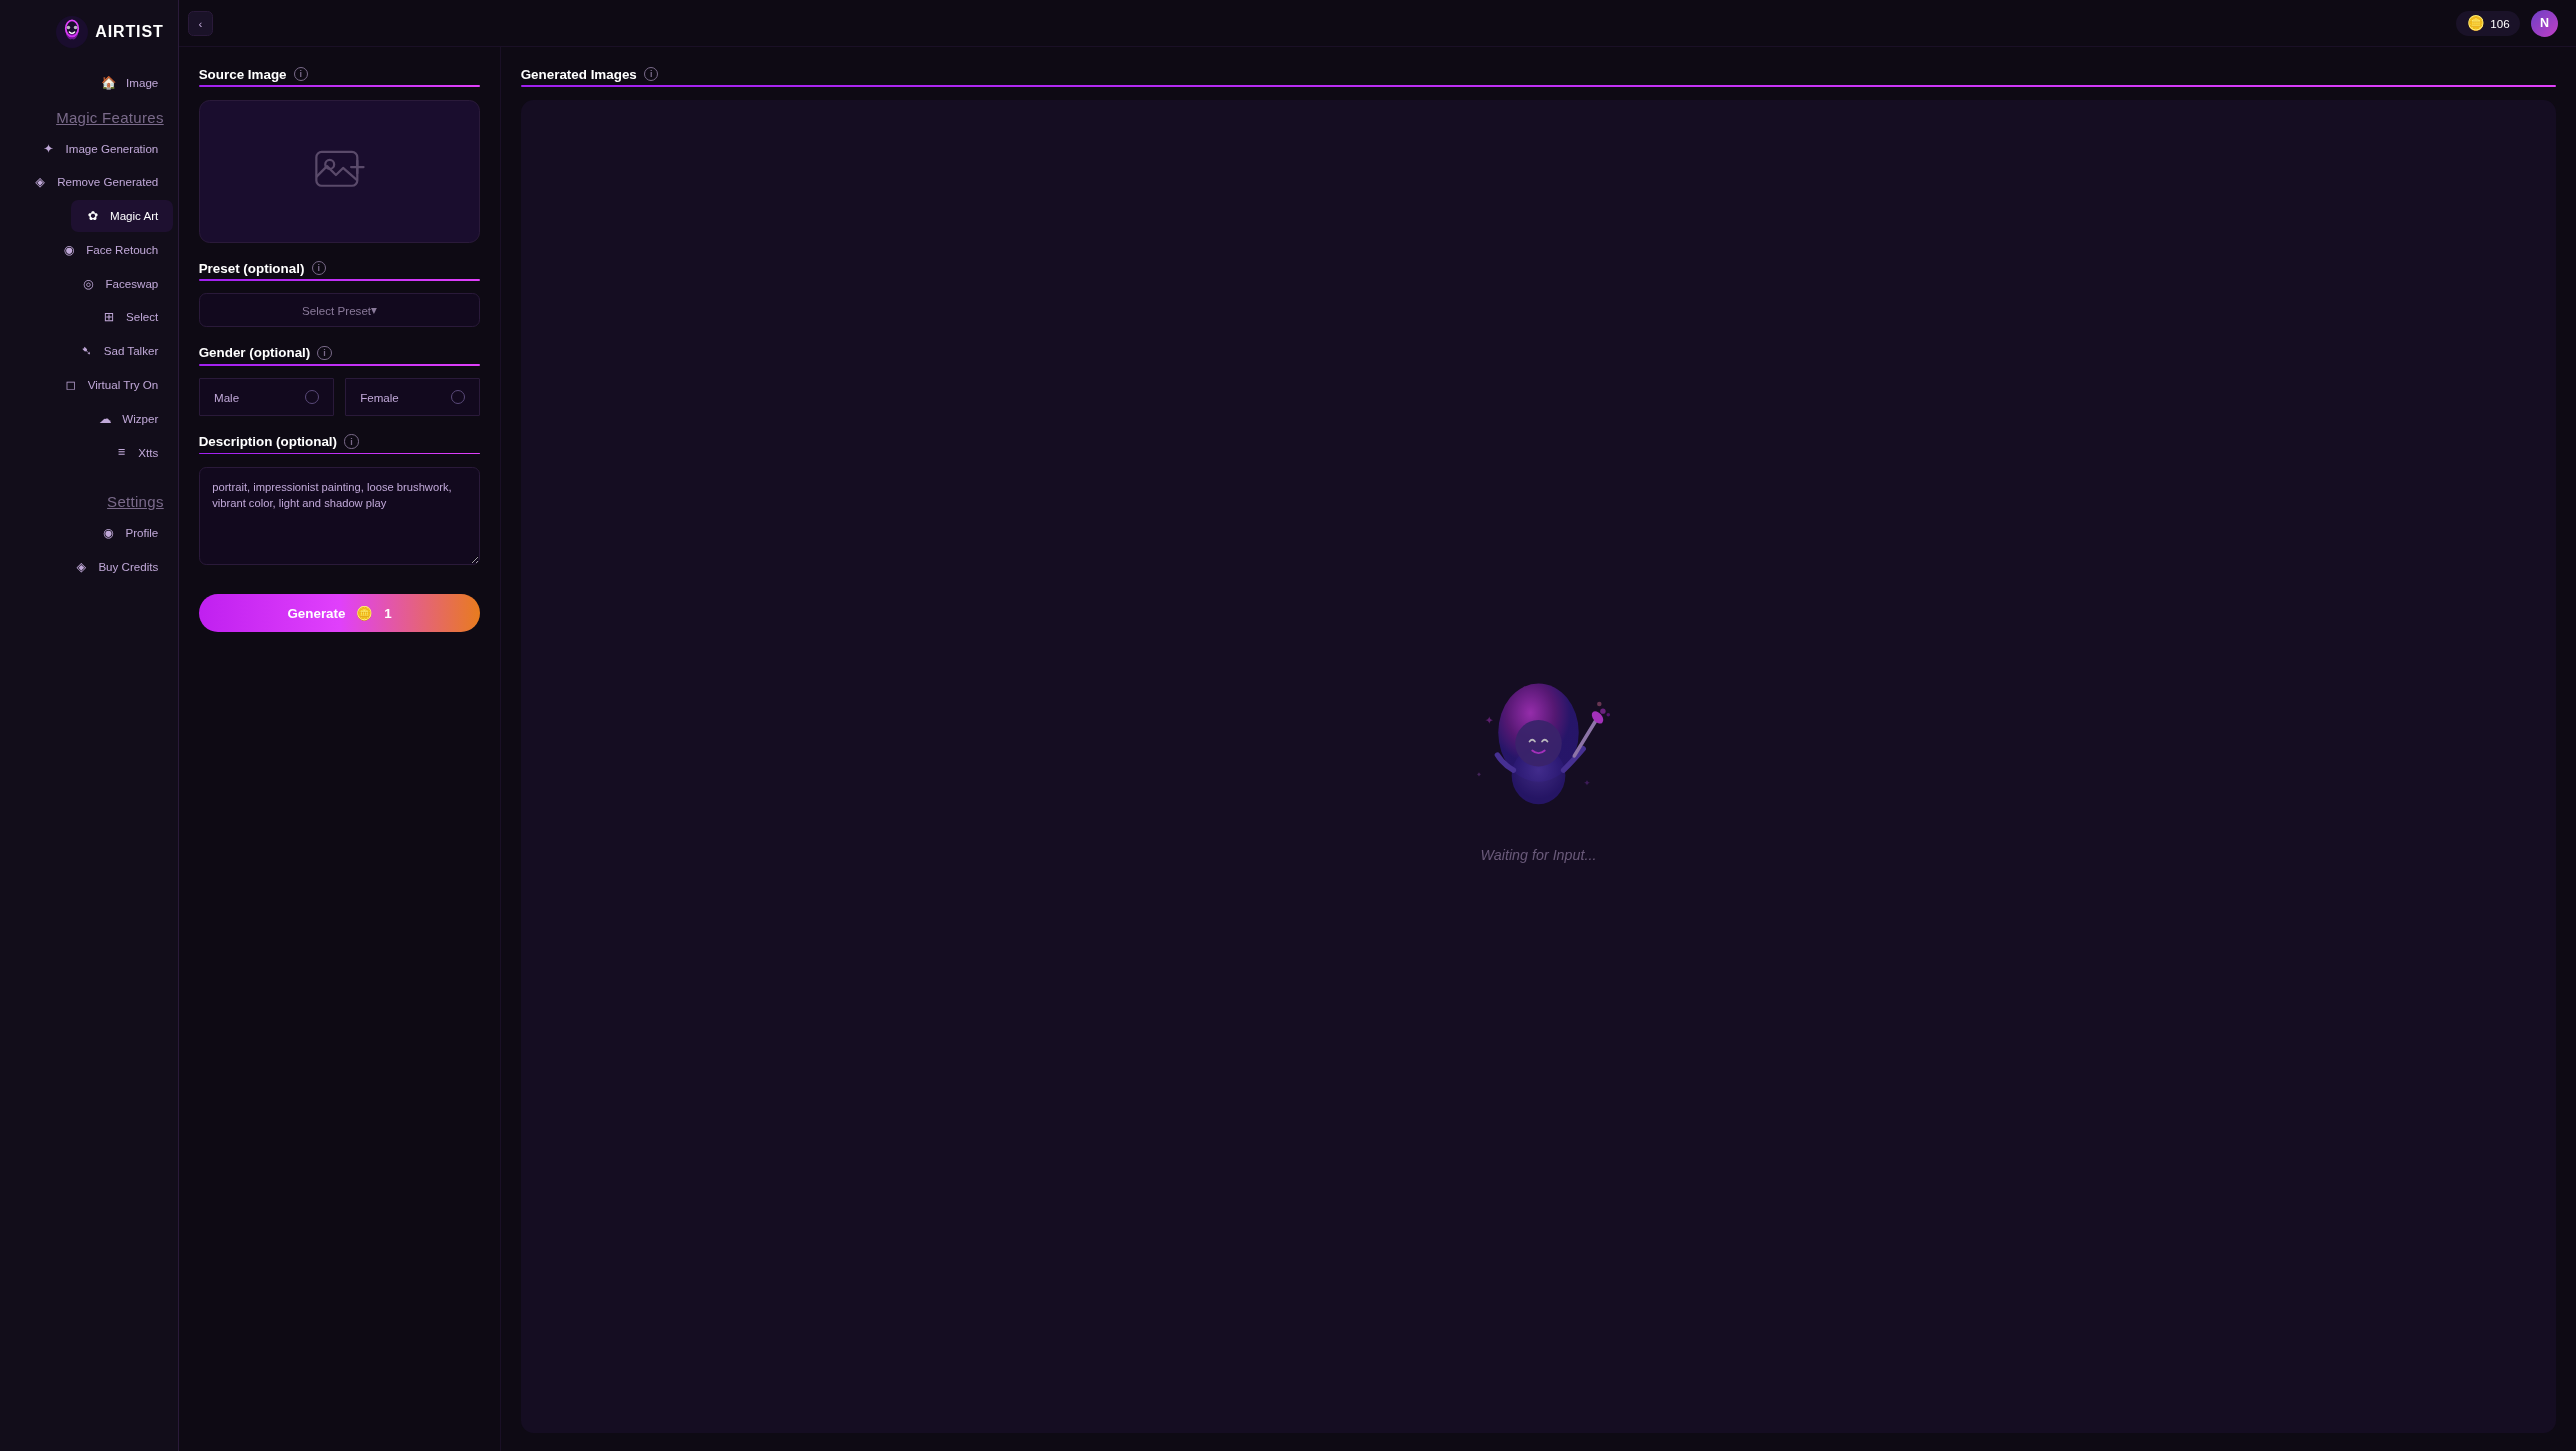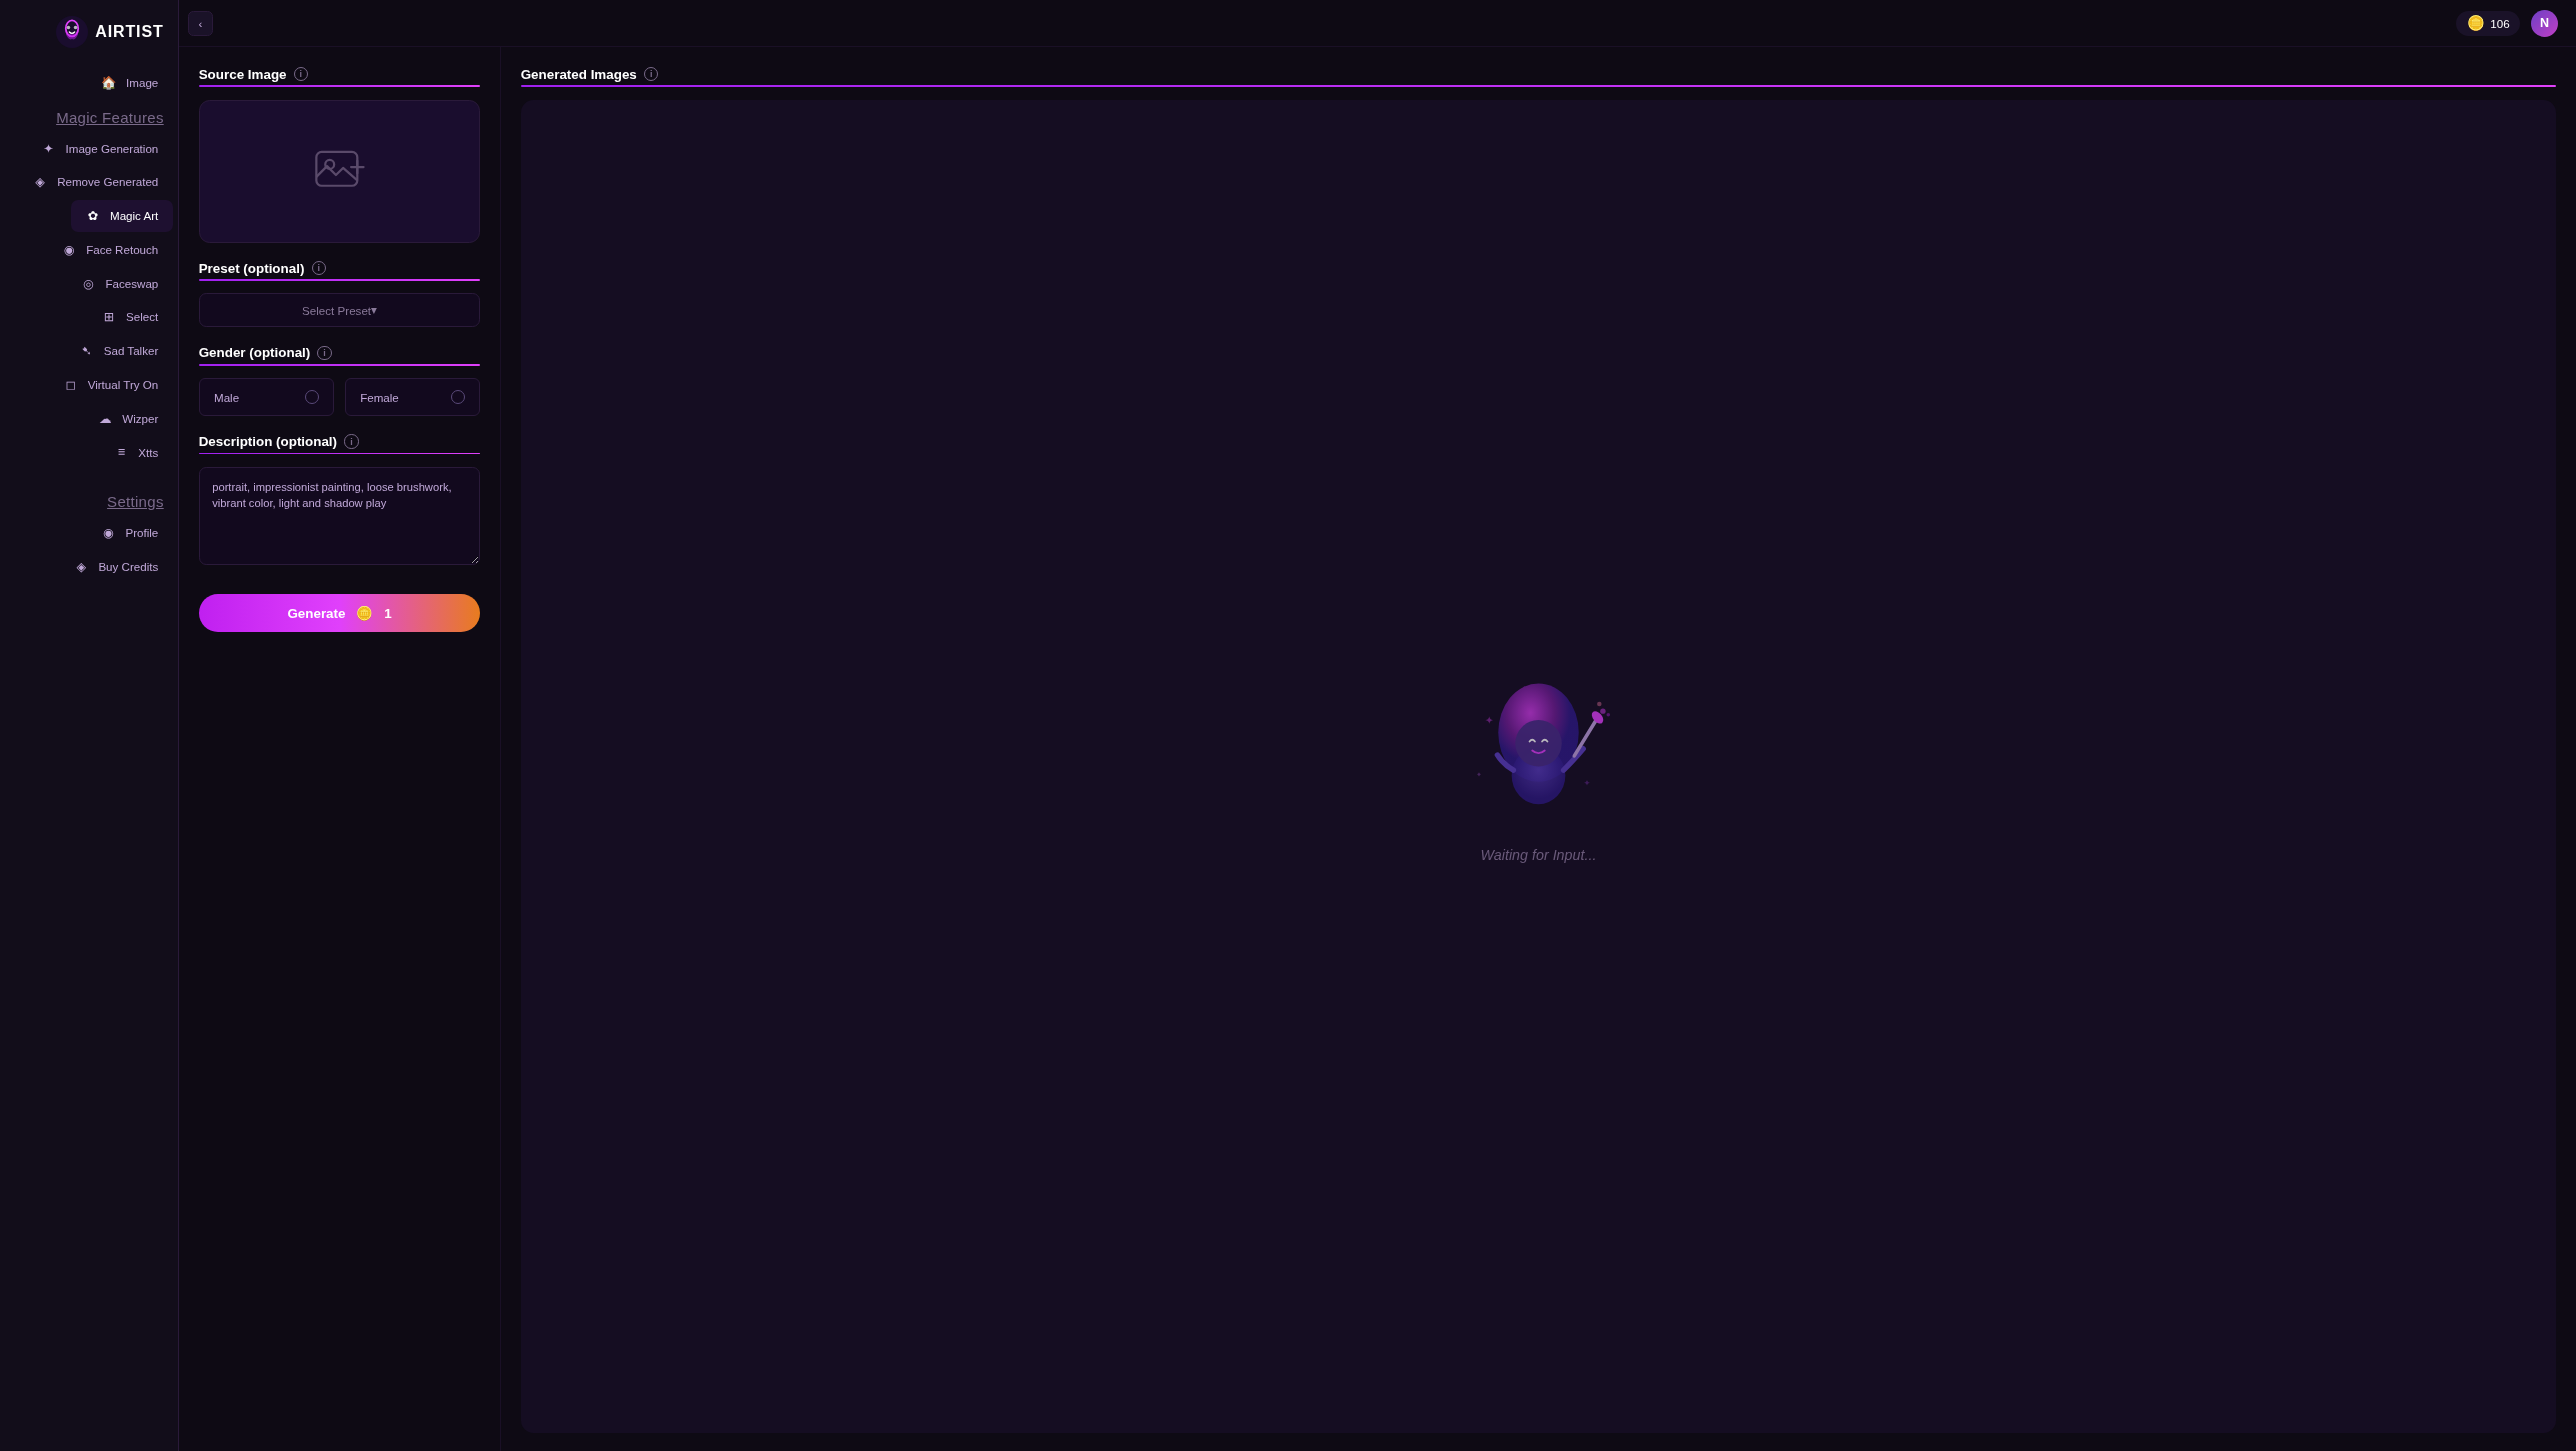--- a/index.html
+++ b/index.html
@@ -225,21 +225,21 @@
     
     .gender-row {
       display: flex;
       gap: 10.7px;
       margin-bottom: 18px;
     }
     .gender-btn {
       flex: 1;
       background: #12091e;
       border: 0.9px solid #2a1a3a;
-      border-radius: 6px;
+      border-radius: 1px;
       padding: 10.7px 14.3px;
       color: #c0a8d8;
       font-size: 11.6px;
       display: flex;
       align-items: center;
       justify-content: space-between;
       cursor: pointer;
     }
     .gender-radio {
       width: 14.3px;

